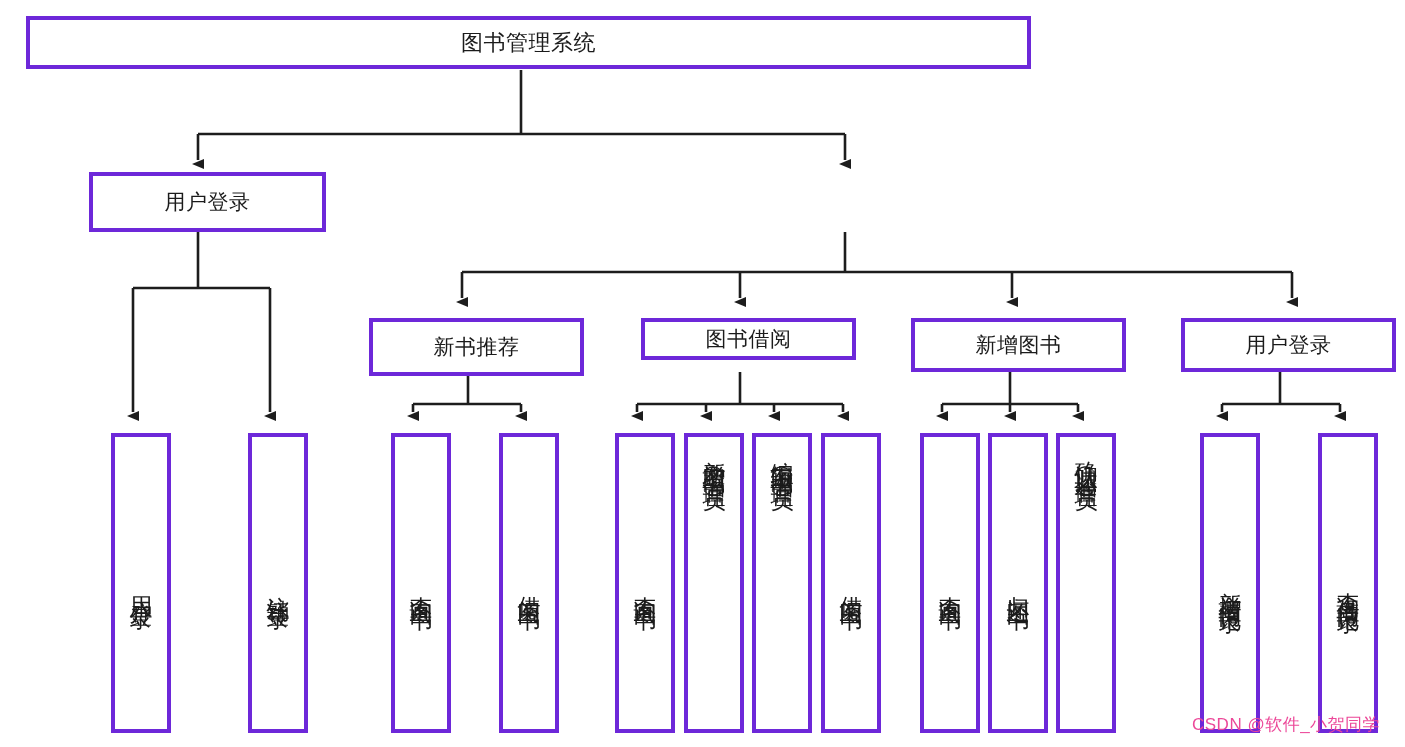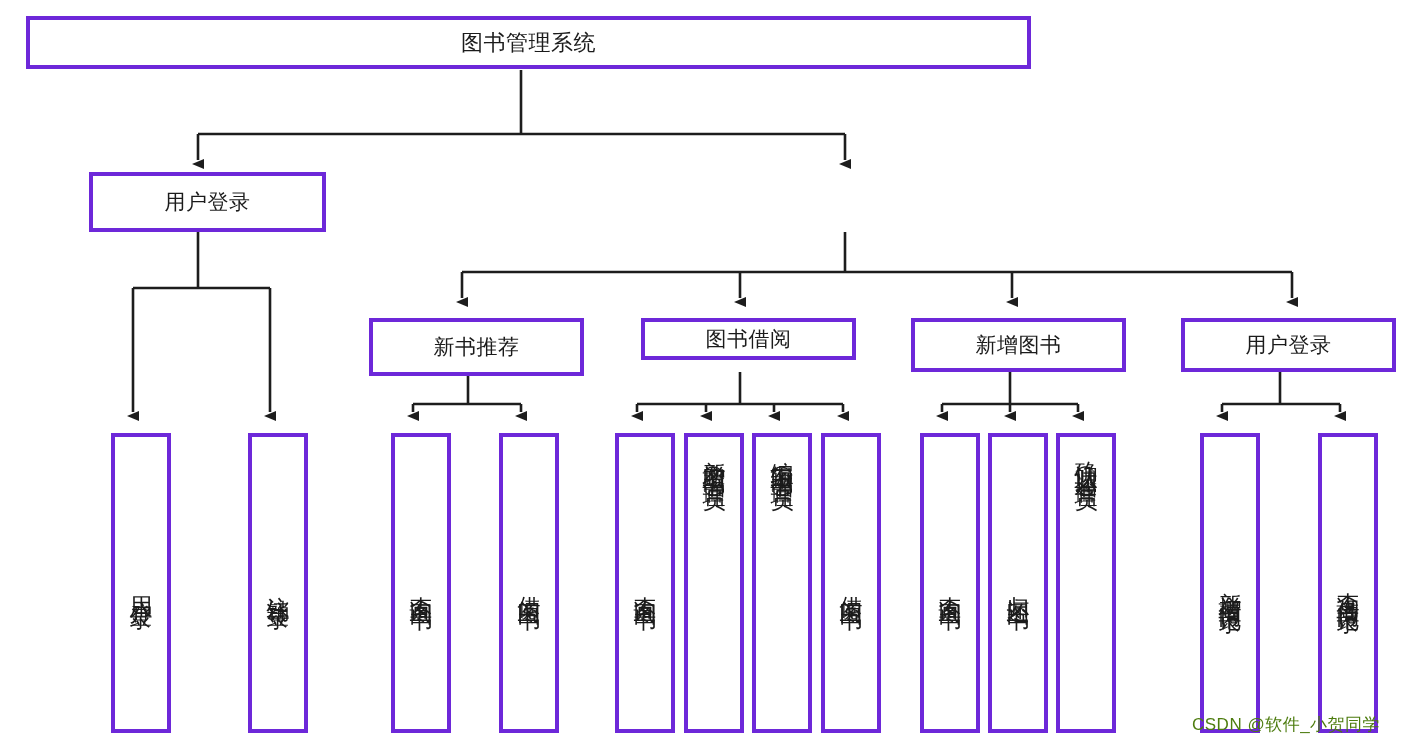--- a/index.html
+++ b/index.html
@@ -60,21 +60,21 @@
     font-size: 23px;
     letter-spacing: 4px;
     line-height: 1;
     white-space: nowrap;
   }
   .node.leaf.tall .lbl {
     align-self: flex-start;
   }
   .watermark {
     position: absolute;
-    color: #4d7c0f;
+    color: #ec4899;
     font-size: 17px;
     white-space: nowrap;
     letter-spacing: 0.5px;
   }
 </style>
 </head>
 <body>
 
 <div id="canvas">
 

